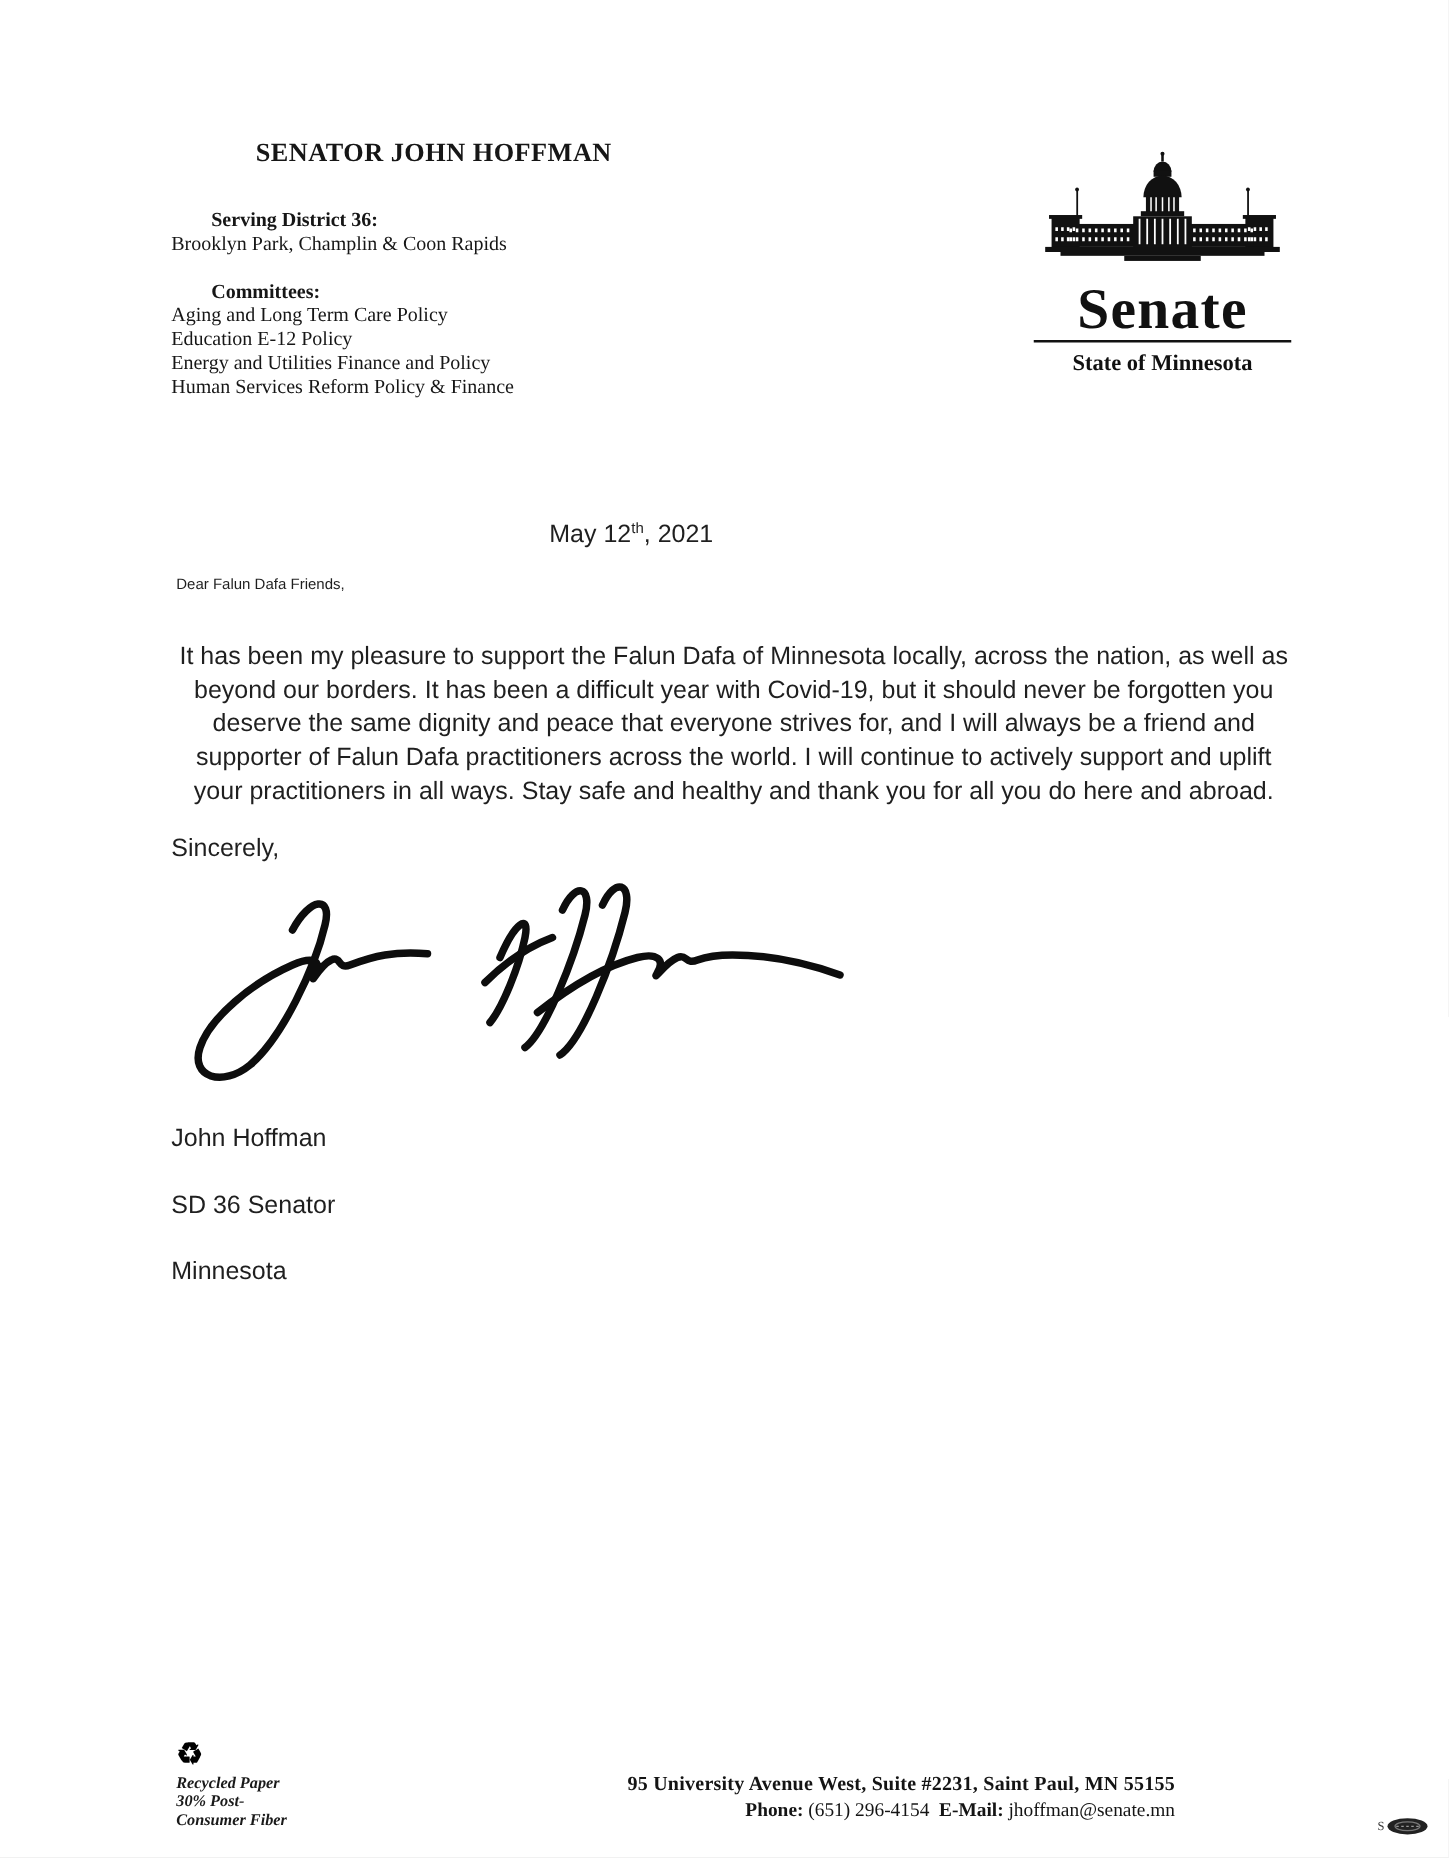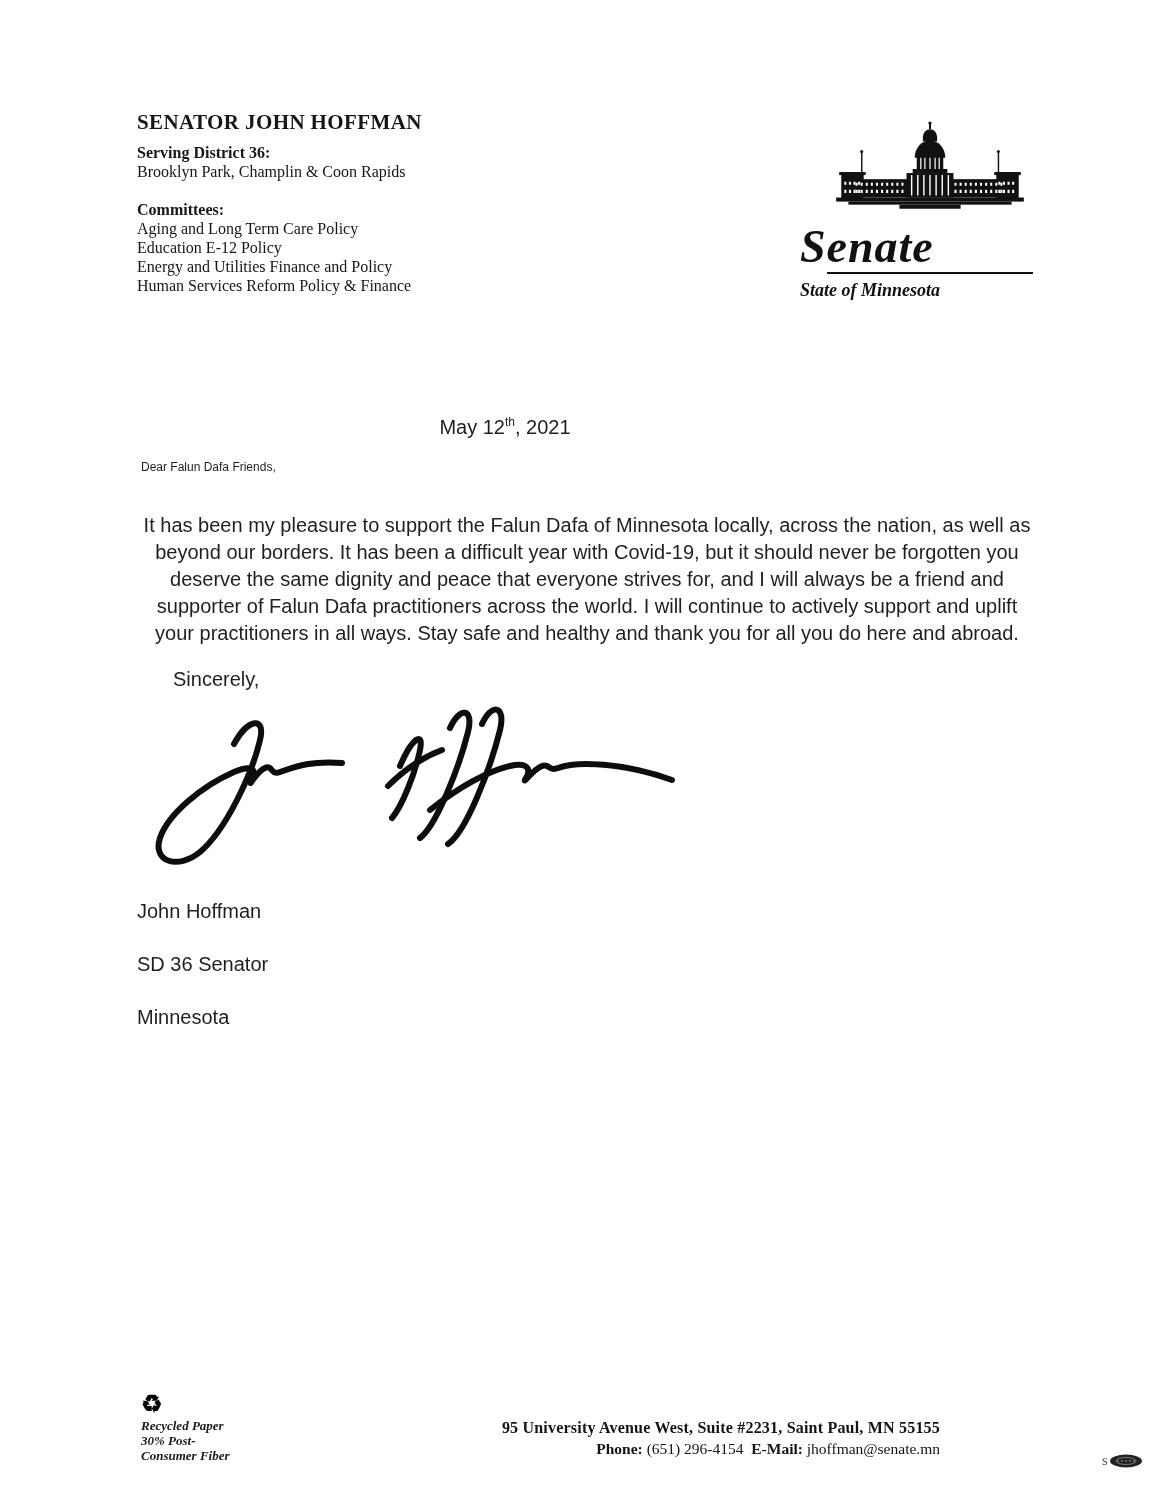--- a/index.html
+++ b/index.html
@@ -11,49 +11,49 @@
     font-family:"Liberation Sans", sans-serif;
     color:#1f1f1f;
     overflow:hidden;
   }
   
   .lh-left{
     position:absolute;left:137px;top:110px;width:420px;
     font-family:"Liberation Serif", serif;
     color:#161616;
   }
-  .lh-name{font-size:21px;font-weight:bold;letter-spacing:.4px;margin-bottom:8px;}
-  .lh-label{font-size:16px;font-weight:bold;line-height:19px;}
+  .lh-name{font-size:21px;font-weight:bold;letter-spacing:.4px;margin-bottom:32px;text-align:center;}
+  .lh-label{font-size:16px;font-weight:bold;line-height:19px;margin-left:32px;}
   .lh-line{font-size:16px;line-height:19px;}
   .lh-gap{height:19px;}
   
   .logo{
     position:absolute;left:800px;top:120px;width:260px;
-    color:#111;font-style:italic;
+    text-align:center;color:#111;
   }
   .capitol{display:block;margin:0 auto;width:204px;height:102px;}
   .logo-word{
     font-family:"Liberation Serif", serif;
     font-size:46px;font-weight:bold;letter-spacing:1px;
     line-height:46px;margin-top:2px;
   }
   .logo-rule{height:0;border-bottom:2px solid #111;width:206px;margin:2px auto 6px auto;}
   .logo-sub{font-family:"Liberation Serif", serif;font-size:18px;font-weight:bold;}
   
   .dateline{
     position:absolute;left:0;top:415px;width:1010px;
     text-align:center;font-size:20px;
   }
   .dateline sup{font-size:12px;}
   .salutation{position:absolute;left:141px;top:460px;font-size:12px;}
   .body-par{
     position:absolute;left:137px;top:512px;width:900px;
     font-size:20px;line-height:27px;text-align:center;
   }
-  .closing{position:absolute;left:137px;top:668px;font-size:20px;margin-left:36px;}
+  .closing{position:absolute;left:137px;top:668px;font-size:20px;}
   .signature{position:absolute;left:138px;top:702px;width:540px;height:180px;}
   .signer{position:absolute;left:137px;font-size:20px;}
   .signer.name{top:900px;}
   .signer.title{top:953px;}
   .signer.state{top:1006px;}
   
   .recycle-block{
     position:absolute;left:141px;top:1392px;width:220px;
     font-family:"Liberation Serif", serif;font-style:italic;font-weight:bold;
     font-size:13px;line-height:15px;color:#1a1a1a;

